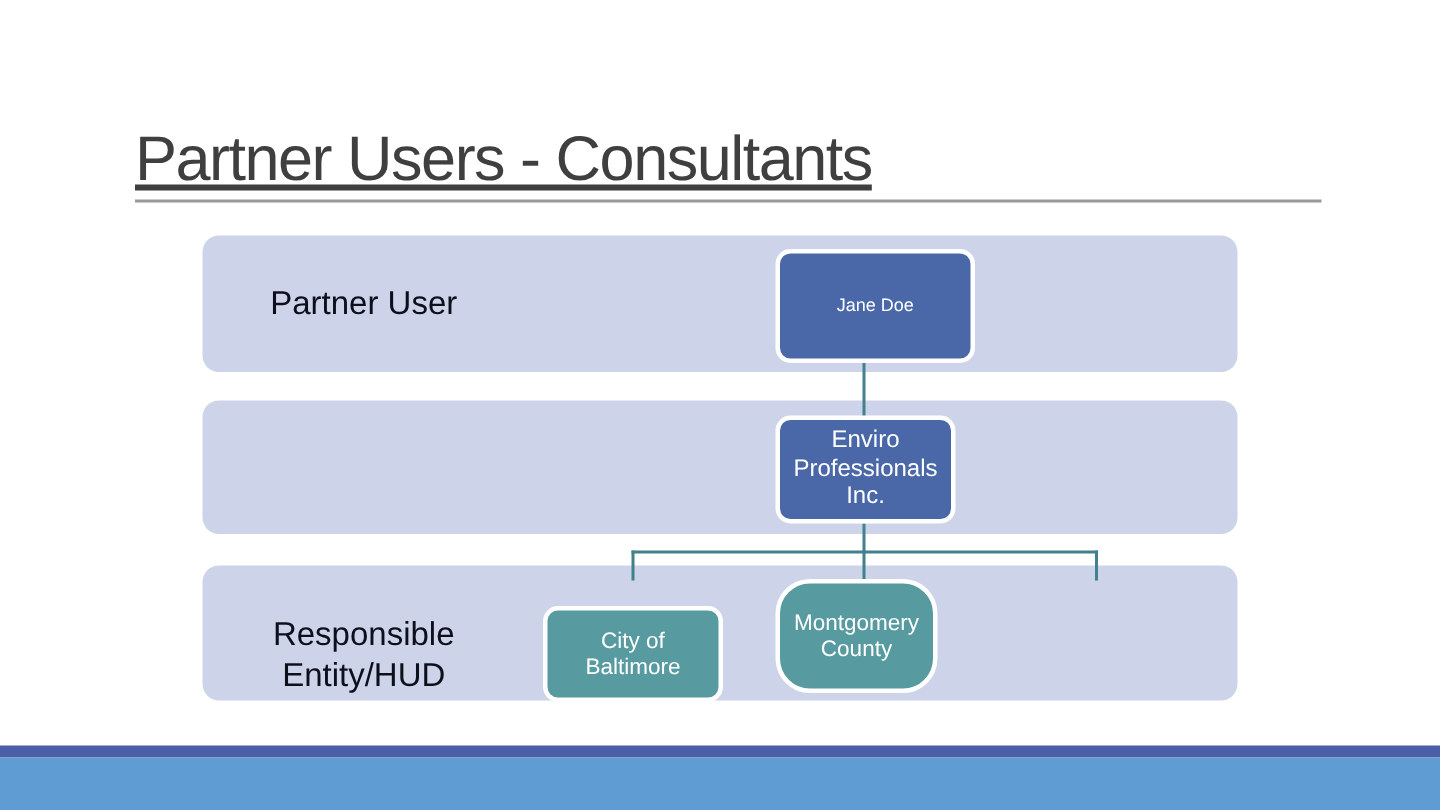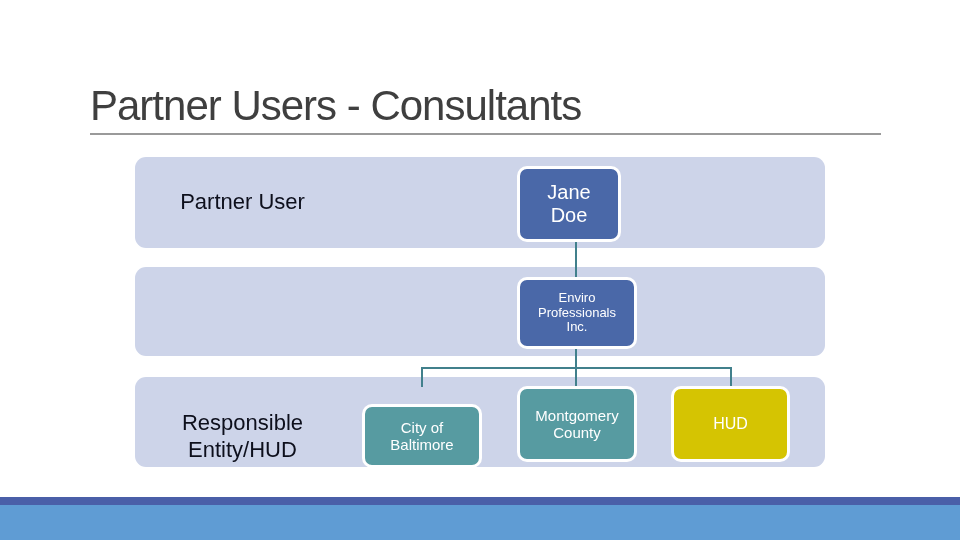--- a/index.html
+++ b/index.html
@@ -7,21 +7,21 @@
     position:relative;
     width:960px;height:540px;
     background:#ffffff;
     overflow:hidden;
     font-family:"Liberation Sans", sans-serif;
   }
   
   .title{
     position:absolute;left:90px;top:82px;margin:0;
     font-size:42px;font-weight:normal;letter-spacing:-1px;
-    color:#3f3f3f;white-space:nowrap;
+    color:#3f3f3f;white-space:nowrap;text-decoration:underline;
   }
   .title-rule{
     position:absolute;left:90px;top:133px;width:791px;height:2px;
     background:#9a9a9a;
   }
   
   .row{
     position:absolute;left:135px;width:690px;
     background:#cdd4e9;border-radius:11px;z-index:1;
   }
@@ -50,24 +50,24 @@
     position:absolute;z-index:3;box-sizing:border-box;
     border:3px solid #ffffff;border-radius:10px;
     display:flex;align-items:center;justify-content:center;
     text-align:center;color:#ffffff;
     padding:0 7px;line-height:1.15;
     box-shadow:0 0 0 0 transparent;
   }
   .node.blue  {background:#4a68a8;}
   .node.teal  {background:#579ba1;}
   .node.yellow{background:#d5c402;}
-  .n-jane      {left:517px;top:166px;width:104px;height:76px;font-size:20px;}
-  .n-enviro    {left:517px;top:277px;width:120px;height:72px;font-size:13px;}
+  .n-jane      {left:517px;top:166px;width:133px;height:76px;font-size:12px;}
+  .n-enviro    {left:517px;top:277px;width:120px;height:72px;font-size:16px;}
   .n-baltimore {left:362px;top:404px;width:120px;height:64px;font-size:15px;}
-  .n-montgomery{left:517px;top:386px;width:120px;height:76px;font-size:15px;}
+  .n-montgomery{left:517px;top:386px;width:108px;height:76px;font-size:15px;border-radius:23px;}
   .n-hud       {left:671px;top:386px;width:119px;height:76px;font-size:16px;}
   
   .footer-strip{position:absolute;left:0;top:497px;width:960px;height:8px;background:#4a5fa8;}
   .footer-bar  {position:absolute;left:0;top:505px;width:960px;height:35px;background:#5f9cd4;}
 </style>
 </head>
 <body>
 
 <div class="slide">
 
@@ -85,18 +85,17 @@
   <div class="conn c-v2"></div>
   <div class="conn c-h"></div>
   <div class="conn c-d1"></div>
   <div class="conn c-d2"></div>
   <div class="conn c-d3"></div>
 
   <div class="node blue n-jane">Jane Doe</div>
   <div class="node blue n-enviro">Enviro Professionals Inc.</div>
   <div class="node teal n-baltimore">City of Baltimore</div>
   <div class="node teal n-montgomery">Montgomery County</div>
-  <div class="node yellow n-hud">HUD</div>
 
   <div class="footer-strip"></div>
   <div class="footer-bar"></div>
 
 </div>
 
 </body></html>

